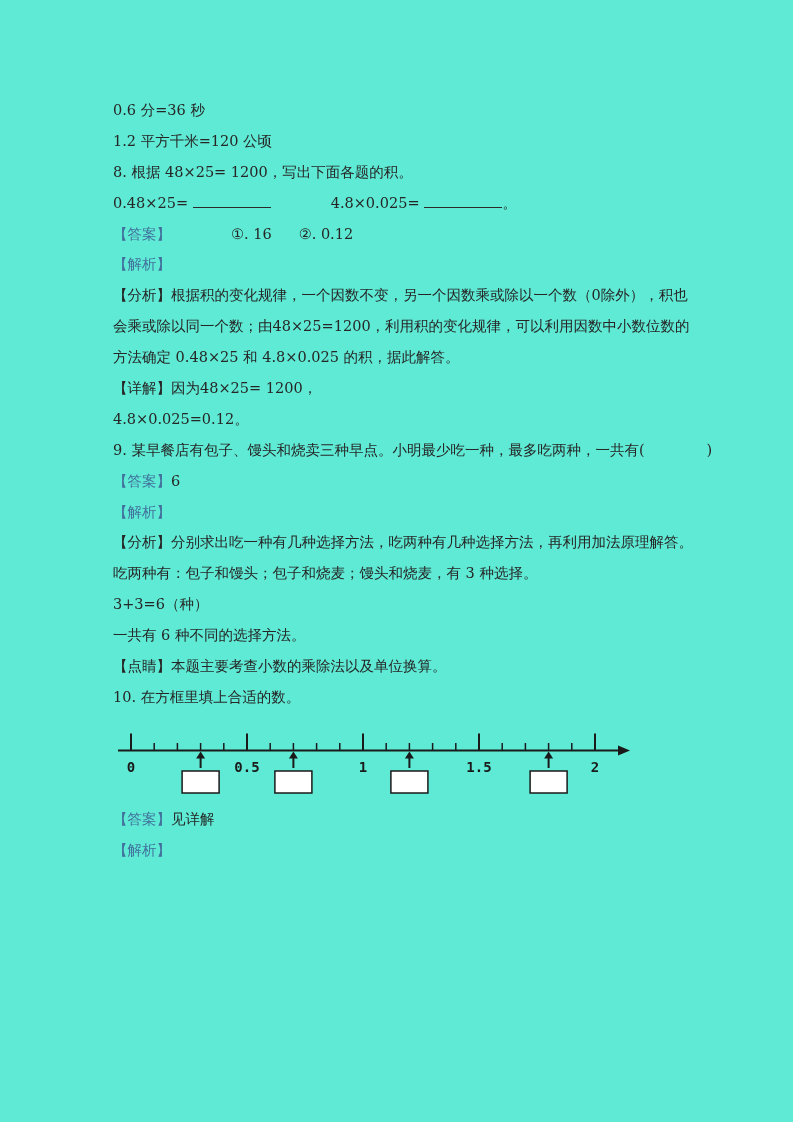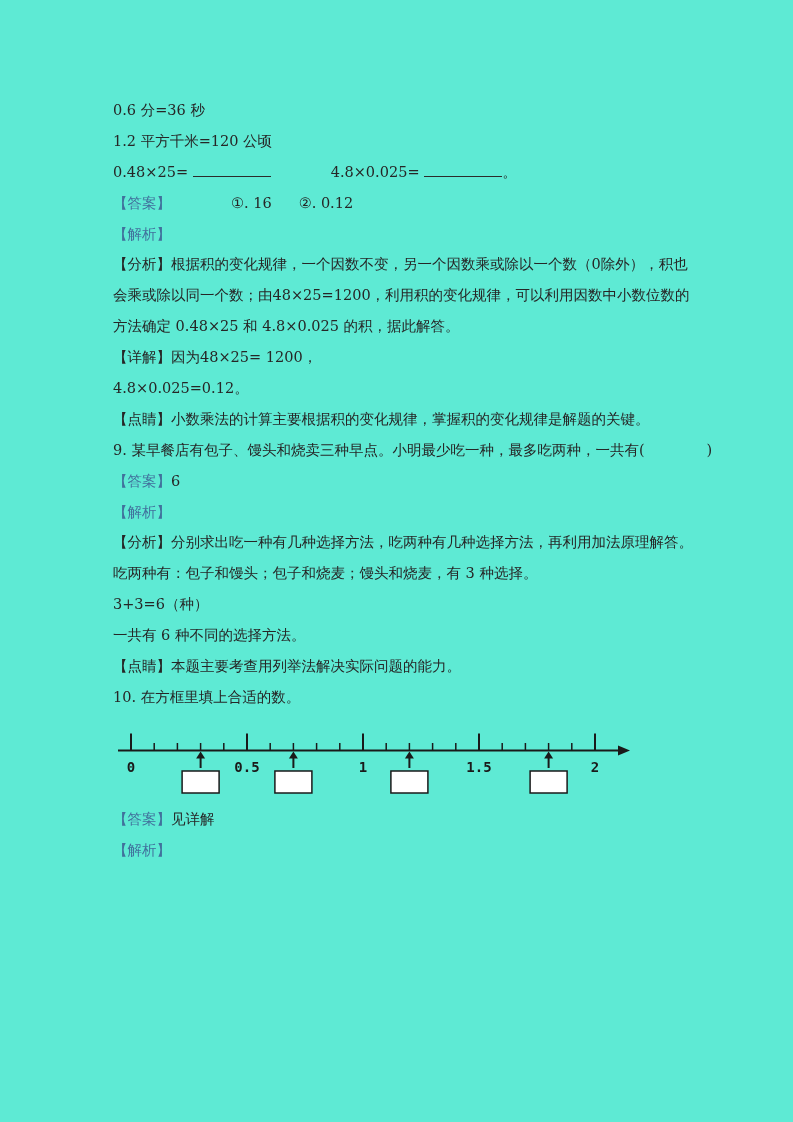--- a/index.html
+++ b/index.html
@@ -33,37 +33,37 @@
   .figure-wrap { height:91px; position:relative; }
   .figure-wrap svg { display:block; margin-left:5px; }
 </style>
 </head>
 <body>
 
 <div class="page">
   <div class="content" id="content">
       <div class="line"><span>0.6 分=36 秒</span></div>
       <div class="line"><span>1.2 平方千米=120 公顷</span></div>
+      <div class="line"><span>8. 根据 48×25= 1200，写出下面各题的积。</span></div>
       <div class="line"><span>0.48×25= </span><span class="blank" style="width: 78px;"></span><span class="gap" style="width: 60px;"></span><span>4.8×0.025= </span><span class="blank" style="width: 78px;"></span><span>。</span></div>
       <div class="line"><span class="blue">【答案】</span><span class="gap" style="width: 60px;"></span><span>①. 16</span><span class="gap" style="width: 27px;"></span><span>②. 0.12</span></div>
       <div class="line"><span class="blue">【解析】</span></div>
       <div class="line"><span>【分析】根据积的变化规律，一个因数不变，另一个因数乘或除以一个数（0除外），积也</span></div>
       <div class="line"><span>会乘或除以同一个数；由48×25=1200，利用积的变化规律，可以利用因数中小数位数的</span></div>
       <div class="line"><span>方法确定 0.48×25 和 4.8×0.025 的积，据此解答。</span></div>
       <div class="line"><span>【详解】因为48×25= 1200，</span></div>
       <div class="line"><span>4.8×0.025=0.12。</span></div>
-      <div class="line"><span>【点睛】小数乘法的计算主要根据积的变化规律，掌握积的变化规律是解题的关键。</span></div>
       <div class="line"><span>9. 某早餐店有包子、馒头和烧卖三种早点。小明最少吃一种，最多吃两种，一共有(</span><span class="gap" style="width: 62px;"></span><span>)</span></div>
       <div class="line"><span class="blue">【答案】</span><span>6</span></div>
       <div class="line"><span class="blue">【解析】</span></div>
       <div class="line"><span>【分析】分别求出吃一种有几种选择方法，吃两种有几种选择方法，再利用加法原理解答。</span></div>
       <div class="line"><span>吃两种有：包子和馒头；包子和烧麦；馒头和烧麦，有 3 种选择。</span></div>
       <div class="line"><span>3+3=6（种）</span></div>
       <div class="line"><span>一共有 6 种不同的选择方法。</span></div>
-      <div class="line"><span>【点睛】本题主要考查用列举法解决实际问题的能力。</span></div>
+      <div class="line"><span>【点睛】本题主要考查小数的乘除法以及单位换算。</span></div>
       <div class="line"><span>10. 在方框里填上合适的数。</span></div>
       <div class="figure-wrap">
         <svg width="530" height="91">
           <line x1="0" y1="37.5" x2="502" y2="37.5" stroke="#1a1a1a" stroke-width="2"></line>
           <polygon points="500,32.5 512,37.5 500,42.5" fill="#1a1a1a"></polygon>
           <line x1="36.2" y1="30" x2="36.2" y2="37.5" stroke="#1a1a1a" stroke-width="1.5"></line>
           <line x1="59.400000000000006" y1="30" x2="59.400000000000006" y2="37.5" stroke="#1a1a1a" stroke-width="1.5"></line>
           <line x1="82.6" y1="30" x2="82.6" y2="37.5" stroke="#1a1a1a" stroke-width="1.5"></line>
           <line x1="105.80000000000001" y1="30" x2="105.80000000000001" y2="37.5" stroke="#1a1a1a" stroke-width="1.5"></line>
           <line x1="152.2" y1="30" x2="152.2" y2="37.5" stroke="#1a1a1a" stroke-width="1.5"></line>

